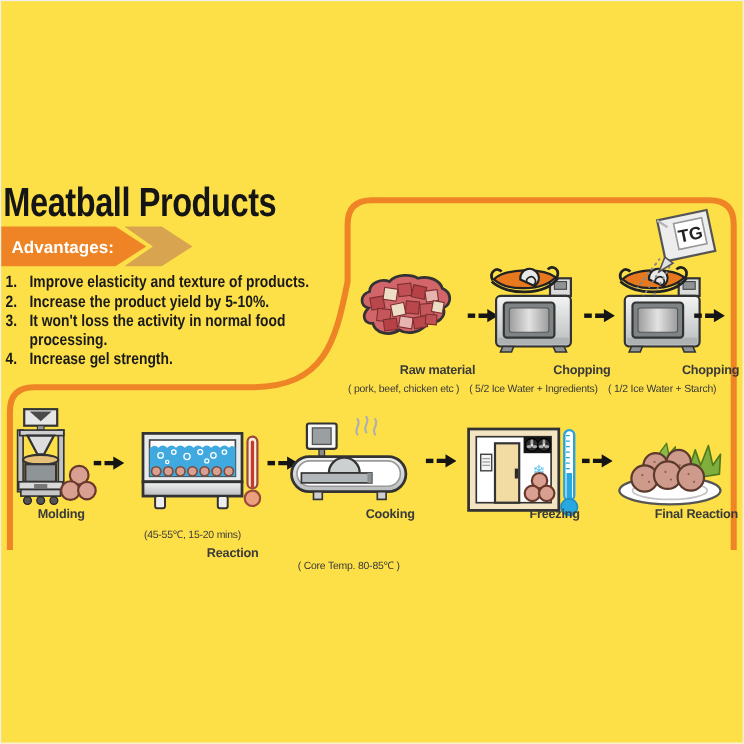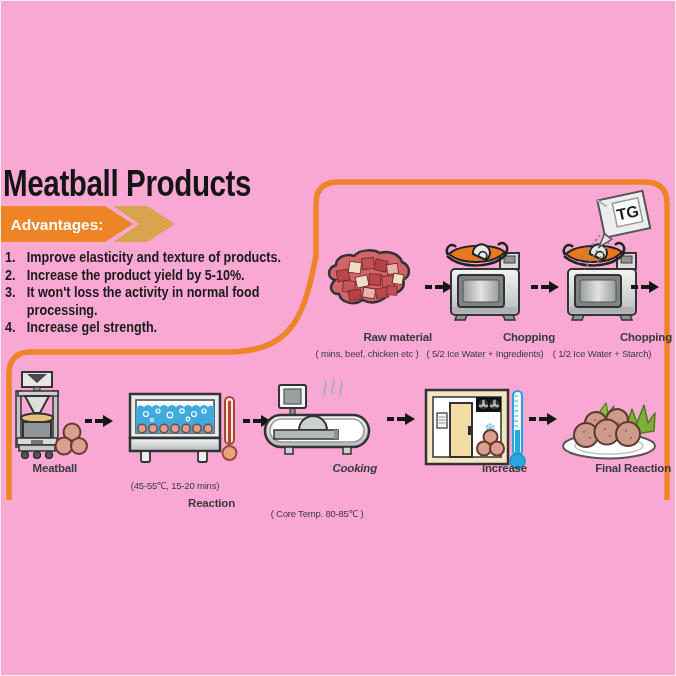--- a/index.html
+++ b/index.html
@@ -1,16 +1,16 @@
 <!DOCTYPE html>
 <html><head>
 <meta charset="utf-8">
 <style>
   html,body{margin:0;padding:0;background:#fff;}
-  #canvas{position:relative;width:676px;height:676px;background:#f9a8d4;border:1px solid #f0f0f0;box-sizing:border-box;overflow:hidden;font-family:"Liberation Sans",sans-serif;}
+  #canvas{position:relative;width:676px;height:676px;background:#fde047;border:1px solid #f0f0f0;box-sizing:border-box;overflow:hidden;font-family:"Liberation Sans",sans-serif;}
   .abs{position:absolute;}
   #title{left:2px;top:162px;font-size:37px;font-weight:bold;color:#151515;letter-spacing:-0.5px;white-space:nowrap;transform:scaleX(.8);transform-origin:left top;}
   #adv-list{left:4px;top:247px;width:400px;transform:scaleX(.84);transform-origin:left top;color:#1a1a1a;font-size:15px;font-weight:600;line-height:17.5px;}
   .adv-row{display:flex;}
   .adv-num{width:26px;flex:none;}
   .adv-text{width:318px;}
   .lbl{position:absolute;text-align:right;font-size:11.5px;font-weight:600;color:#3a3a3a;letter-spacing:-0.2px;}
   .sub{position:absolute;text-align:center;font-size:9.5px;font-weight:500;color:#3a3a3a;letter-spacing:-0.2px;white-space:nowrap;}
   svg{display:block;}
   text{font-family:"Liberation Sans",sans-serif;}
@@ -78,21 +78,21 @@
       <rect x="50" y="26" width="12" height="11" fill="#BA474C" transform="rotate(5 56 31)"></rect>
       <rect x="63" y="28" width="12" height="11" fill="#C5565A" transform="rotate(-5 69 33)"></rect>
       <rect x="74" y="26" width="10" height="10" fill="#EDDCC6" transform="rotate(10 79 31)"></rect>
       <rect x="30" y="42" width="12" height="10" fill="#B64247" transform="rotate(-7 36 47)"></rect>
       <rect x="44" y="40" width="12" height="10" fill="#E7B3AF" transform="rotate(9 50 45)"></rect>
       <rect x="57" y="40" width="12" height="10" fill="#BA474C" transform="rotate(-10 63 45)"></rect>
       <rect x="68" y="38" width="10" height="9" fill="#C05054" transform="rotate(4 73 42)"></rect>
     </g>
   </svg>
   <div class="lbl" style="left:301px;top:330px;width:130px;">Raw material</div>
-  <div class="sub" style="left:291px;top:347px;width:150px;">( mins, beef, chicken etc )</div>
+  <div class="sub" style="left:291px;top:347px;width:150px;">( pork, beef, chicken etc )</div>
 
   <svg class="abs" style="left:424px;top:279px;" width="28" height="14" viewBox="0 0 28 14">
     <g fill="#151515">
         <rect x="0" y="5" width="7" height="4"></rect>
         <polygon points="10,5 18,5 18,1 28,7 18,13 18,9 10,9"></polygon>
       </g>
   </svg>
 
   <svg class="abs" style="left:442px;top:240px;" width="84" height="82" viewBox="0 0 84 82">
     <rect x="57" y="12" width="19" height="16" fill="#dcdcdc" stroke="#333" stroke-width="2"></rect>
@@ -175,21 +175,21 @@
     <rect x="11" y="68" width="40" height="7" fill="#d9d9d9" stroke="#333" stroke-width="1.5"></rect>
     <rect x="25" y="70" width="12" height="4" fill="#777"></rect>
     <rect x="13" y="75" width="36" height="6" fill="#c6c6c6" stroke="#333" stroke-width="1.5"></rect>
     <circle cx="19" cy="85" r="3.5" fill="#555" stroke="#222" stroke-width="1.2"></circle>
     <circle cx="31" cy="85" r="3.5" fill="#555" stroke="#222" stroke-width="1.2"></circle>
     <circle cx="43" cy="85" r="3.5" fill="#555" stroke="#222" stroke-width="1.2"></circle>
     <circle cx="66" cy="62" r="8.5" fill="#D9A091" stroke="#6B382C" stroke-width="2"></circle>
     <circle cx="58" cy="76" r="8.5" fill="#D9A091" stroke="#6B382C" stroke-width="2"></circle>
     <circle cx="73" cy="76" r="8" fill="#D9A091" stroke="#6B382C" stroke-width="2"></circle>
   </svg>
-  <div class="lbl" style="left:0px;top:461px;width:76px;">Meatball</div>
+  <div class="lbl" style="left:0px;top:461px;width:76px;">Molding</div>
 
   <svg class="abs" style="left:84px;top:413px;" width="28" height="14" viewBox="0 0 28 14">
     <g fill="#151515">
         <rect x="0" y="5" width="7" height="4"></rect>
         <polygon points="10,5 18,5 18,1 28,7 18,13 18,9 10,9"></polygon>
       </g>
   </svg>
 
   <svg class="abs" style="left:127px;top:391px;" width="110" height="74" viewBox="0 0 110 74">
     <rect x="2" y="2" width="90" height="44" fill="#e8ebec" stroke="#333" stroke-width="2.5"></rect>
@@ -241,21 +241,21 @@
     <rect x="16" y="8" width="27" height="23" rx="2" fill="#f7f7f7" stroke="#333" stroke-width="2"></rect>
     <rect x="21" y="12" width="17" height="15" fill="#9aa0a2" stroke="#555" stroke-width="1.2"></rect>
     <rect x="2" y="38" width="104" height="32" rx="16" fill="url(#gmetal)" stroke="#333" stroke-width="2.5"></rect>
     <rect x="7" y="42" width="94" height="23" rx="11.5" fill="#ffffff" stroke="#999" stroke-width="1.5"></rect>
     <path d="M36,53 A14 14 0 0 1 64,53 Z" fill="#ccd0d1" stroke="#333" stroke-width="2"></path>
     <rect x="11" y="53" width="64" height="9" fill="#b2b7b9" stroke="#333" stroke-width="1.5"></rect>
     <rect x="71" y="53" width="4" height="9" fill="#8a8f91"></rect>
     <rect x="22" y="70" width="8" height="7" fill="#cfcfcf" stroke="#333" stroke-width="1.5"></rect>
     <rect x="80" y="70" width="8" height="7" fill="#cfcfcf" stroke="#333" stroke-width="1.5"></rect>
   </svg>
-  <div class="lbl" style="left:256px;top:461px;width:120px;font-style:italic;">Cooking</div>
+  <div class="lbl" style="left:256px;top:461px;width:120px;">Cooking</div>
   <div class="sub" style="left:250px;top:478px;width:132px;margin-top:28px;">( Core Temp. 80-85℃ )</div>
 
   <svg class="abs" style="left:386px;top:411px;" width="28" height="14" viewBox="0 0 28 14">
     <g fill="#151515">
         <rect x="0" y="5" width="7" height="4"></rect>
         <polygon points="10,5 18,5 18,1 28,7 18,13 18,9 10,9"></polygon>
       </g>
   </svg>
 
   <svg class="abs" style="left:423px;top:387px;" width="104" height="82" viewBox="0 0 104 82">
@@ -294,21 +294,21 @@
         <line x1="90.5" y1="18" x2="94" y2="18"></line>
           <line x1="90.5" y1="23" x2="94" y2="23"></line>
         <line x1="90.5" y1="28" x2="94" y2="28"></line>
           <line x1="90.5" y1="33" x2="94" y2="33"></line>
         <line x1="90.5" y1="38" x2="94" y2="38"></line>
       </g>
       <rect x="91" y="42" width="5" height="24" fill="#29A8E0"></rect>
       <circle cx="93.5" cy="73" r="7.5" fill="#29A8E0" stroke="#1F8CC4" stroke-width="1.5"></circle>
     </g>
   </svg>
-  <div class="lbl" style="left:406px;top:461px;width:120px;">Increase</div>
+  <div class="lbl" style="left:406px;top:461px;width:120px;">Freezing</div>
 
   <svg class="abs" style="left:528px;top:411px;" width="28" height="14" viewBox="0 0 28 14">
     <g fill="#151515">
         <rect x="0" y="5" width="7" height="4"></rect>
         <polygon points="10,5 18,5 18,1 28,7 18,13 18,9 10,9"></polygon>
       </g>
   </svg>
 
   <svg class="abs" style="left:559px;top:396px;" width="100" height="64" viewBox="0 0 100 64">
     <polygon points="66,30 72,12 77,26 84,8 88,26 95,16 94,34 70,38" fill="#7FAE3C" stroke="#4E7A20" stroke-width="1.5" stroke-linejoin="round"></polygon>

